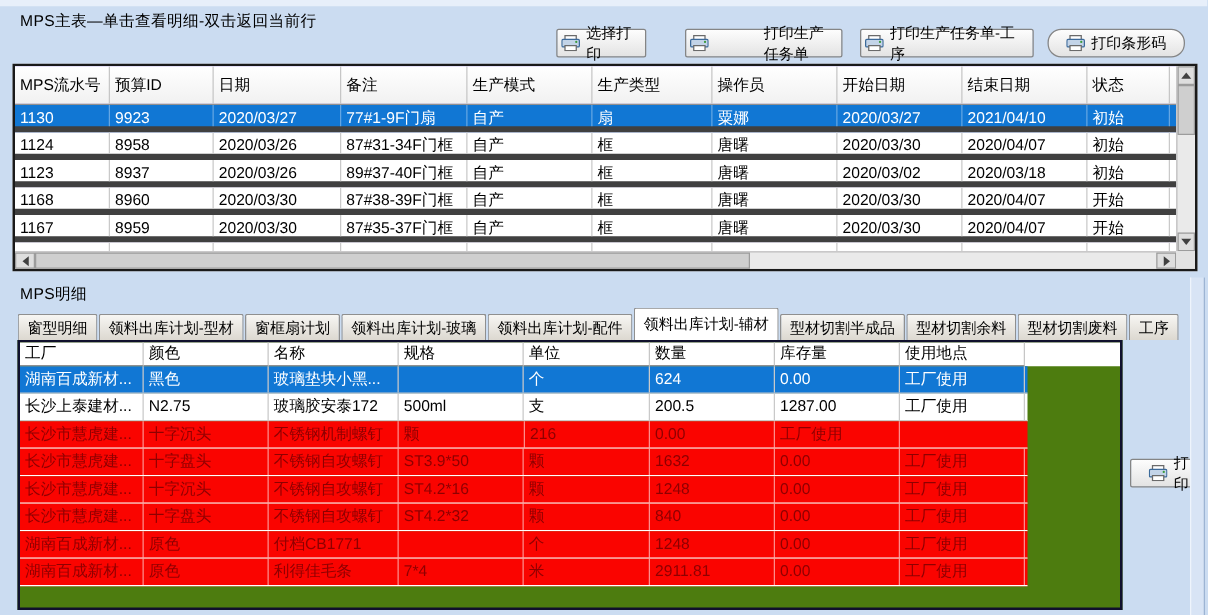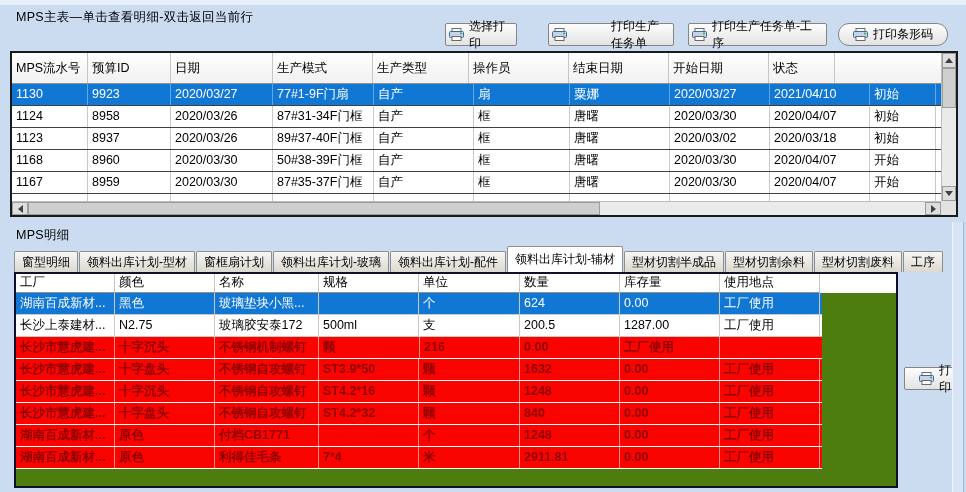--- a/index.html
+++ b/index.html
@@ -36,21 +36,21 @@
   .grid1 {
     position:absolute; left:10px; top:51px; width:948px; height:166px;
     background:#fff; border:2px solid #1a1a1a;
   }
   .g1-body { position:absolute; left:0; top:0; right:15px; bottom:14px; overflow:hidden; background:#c4b5fd; }
   .g1-header { display:flex; height:31px; background:linear-gradient(#ffffff,#f1f1f1); border-bottom:1px solid #909090; }
   .g1-header .hcell {
     border-right:1px solid #c6c6c6; padding:1px 4px;
     display:flex; align-items:center; font-size:12.5px; line-height:13px; overflow:hidden;
   }
-  .g1-row { display:flex; height:22px; border-bottom:1px solid #404040; background:#fff; }
+  .g1-row { display:flex; height:22px; border-bottom:5px solid #404040; background:#fff; }
   .g1-row .cell {
     border-right:1px solid #c9c9c9; padding:0 4px; line-height:20px;
     white-space:nowrap; overflow:hidden; font-size:12.5px;
   }
   .g1-row.partial { height:7px; overflow:hidden; border-bottom:none; }
   .selected { background: var(--selected_row, #1177d4) !important; color:#fff !important; }
   .selected .cell { border-right-color: rgba(255,255,255,0.35); }
 
   .c0{width:76px}.c1{width:83px}.c2{width:102px}.c3{width:101px}.c4{width:100px}
   .c5{width:96px}.c6{width:100px}.c7{width:100px}.c8{width:100px}.c9{width:66px}
@@ -90,21 +90,21 @@
   .g2-header .hcell {
     border-right:1px solid #c6c6c6; border-bottom:1px solid #909090;
     padding:0 4px; font-size:12.5px; line-height:17px; overflow:hidden; white-space:nowrap;
   }
   .g2-row { display:flex; height:22px; border-bottom:1px solid #c9c9c9; width:806px; background:#fff; }
   .g2-row .cell {
     border-right:1px solid #c9c9c9; padding:0 4px; line-height:20px;
     white-space:nowrap; overflow:hidden; font-size:12.5px;
   }
   .alert { background: var(--alert_row, #fa0400); color: var(--alert_text, #8e0000); border-bottom-color:#ffffff; }
-  .alert .cell { border-right-color: rgba(255,255,255,0.55); font-weight: bold; }
+  .alert .cell { border-right-color: rgba(255,255,255,0.55); }
 
   .d0{width:99px}.d1{width:100px}.d2{width:104px}.d3{width:100px}
   .d4{width:101px}.d5{width:100px}.d6{width:100px}.d7{width:100px}
 
   .right-strip {
     position:absolute; left:952px; top:222px; width:12px; height:270px;
     background:#d8e4f5; border-left:1px solid #eef4fc; border-right:1px solid #9db4d3;
   }
 </style>
 </head>
@@ -169,39 +169,42 @@
           </div>
 
           <div class="hcell c1">
             <span>预算ID</span>
           </div>
 
           <div class="hcell c2">
             <span>日期</span>
           </div>
 
+          <div class="hcell c3">
+            <span>备注</span>
+          </div>
 
           <div class="hcell c4">
             <span>生产模式</span>
           </div>
 
           <div class="hcell c5">
             <span>生产类型</span>
           </div>
 
           <div class="hcell c6">
             <span>操作员</span>
           </div>
 
+          <div class="hcell c7">
+            <span>开始日期</span>
+          </div>
+
           <div class="hcell c8">
             <span>结束日期</span>
-          </div>
-
-          <div class="hcell c7">
-            <span>开始日期</span>
           </div>
 
           <div class="hcell c9">
             <span>状态</span>
           </div>
         </div>
       <div>
 
           <div class="g1-row selected">
             <div class="cell c0">1130</div>
@@ -239,21 +242,21 @@
             <div class="cell c6">唐曙</div>
             <div class="cell c7">2020/03/02</div>
             <div class="cell c8">2020/03/18</div>
             <div class="cell c9">初始</div>
           </div>
 
           <div class="g1-row">
             <div class="cell c0">1168</div>
             <div class="cell c1">8960</div>
             <div class="cell c2">2020/03/30</div>
-            <div class="cell c3">50#38-39F门框</div>
+            <div class="cell c3">87#38-39F门框</div>
             <div class="cell c4">自产</div>
             <div class="cell c5">框</div>
             <div class="cell c6">唐曙</div>
             <div class="cell c7">2020/03/30</div>
             <div class="cell c8">2020/04/07</div>
             <div class="cell c9">开始</div>
           </div>
 
           <div class="g1-row">
             <div class="cell c0">1167</div>

